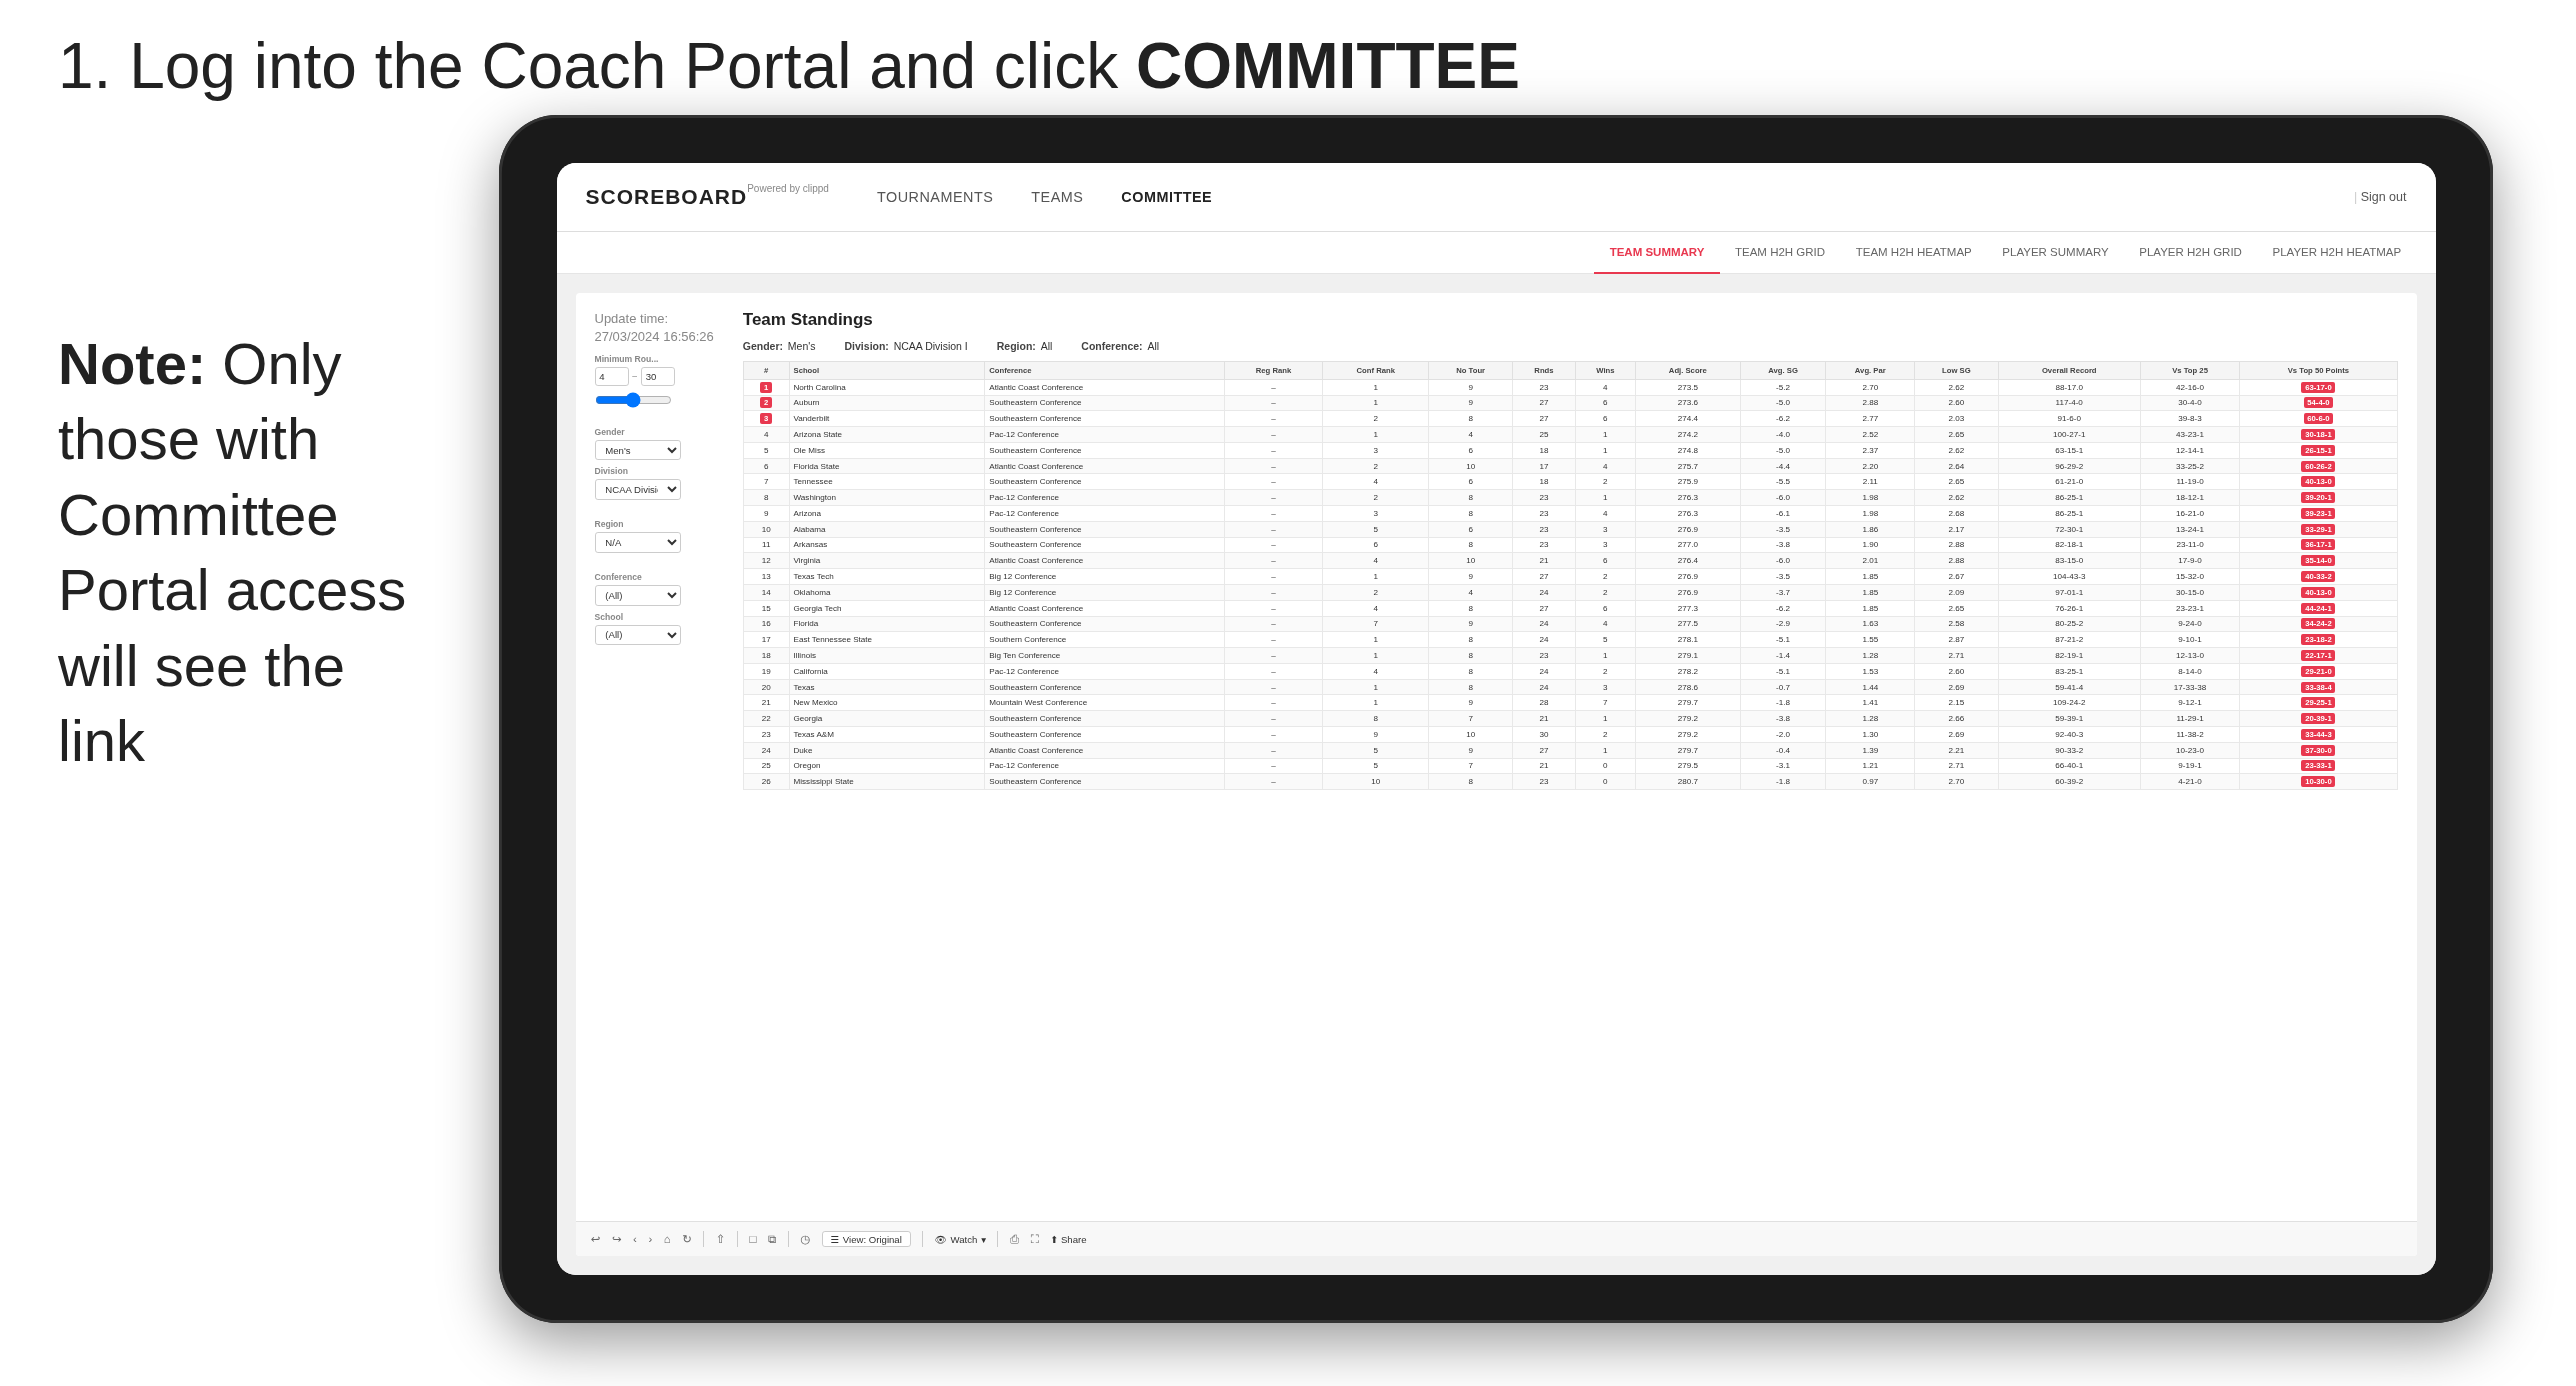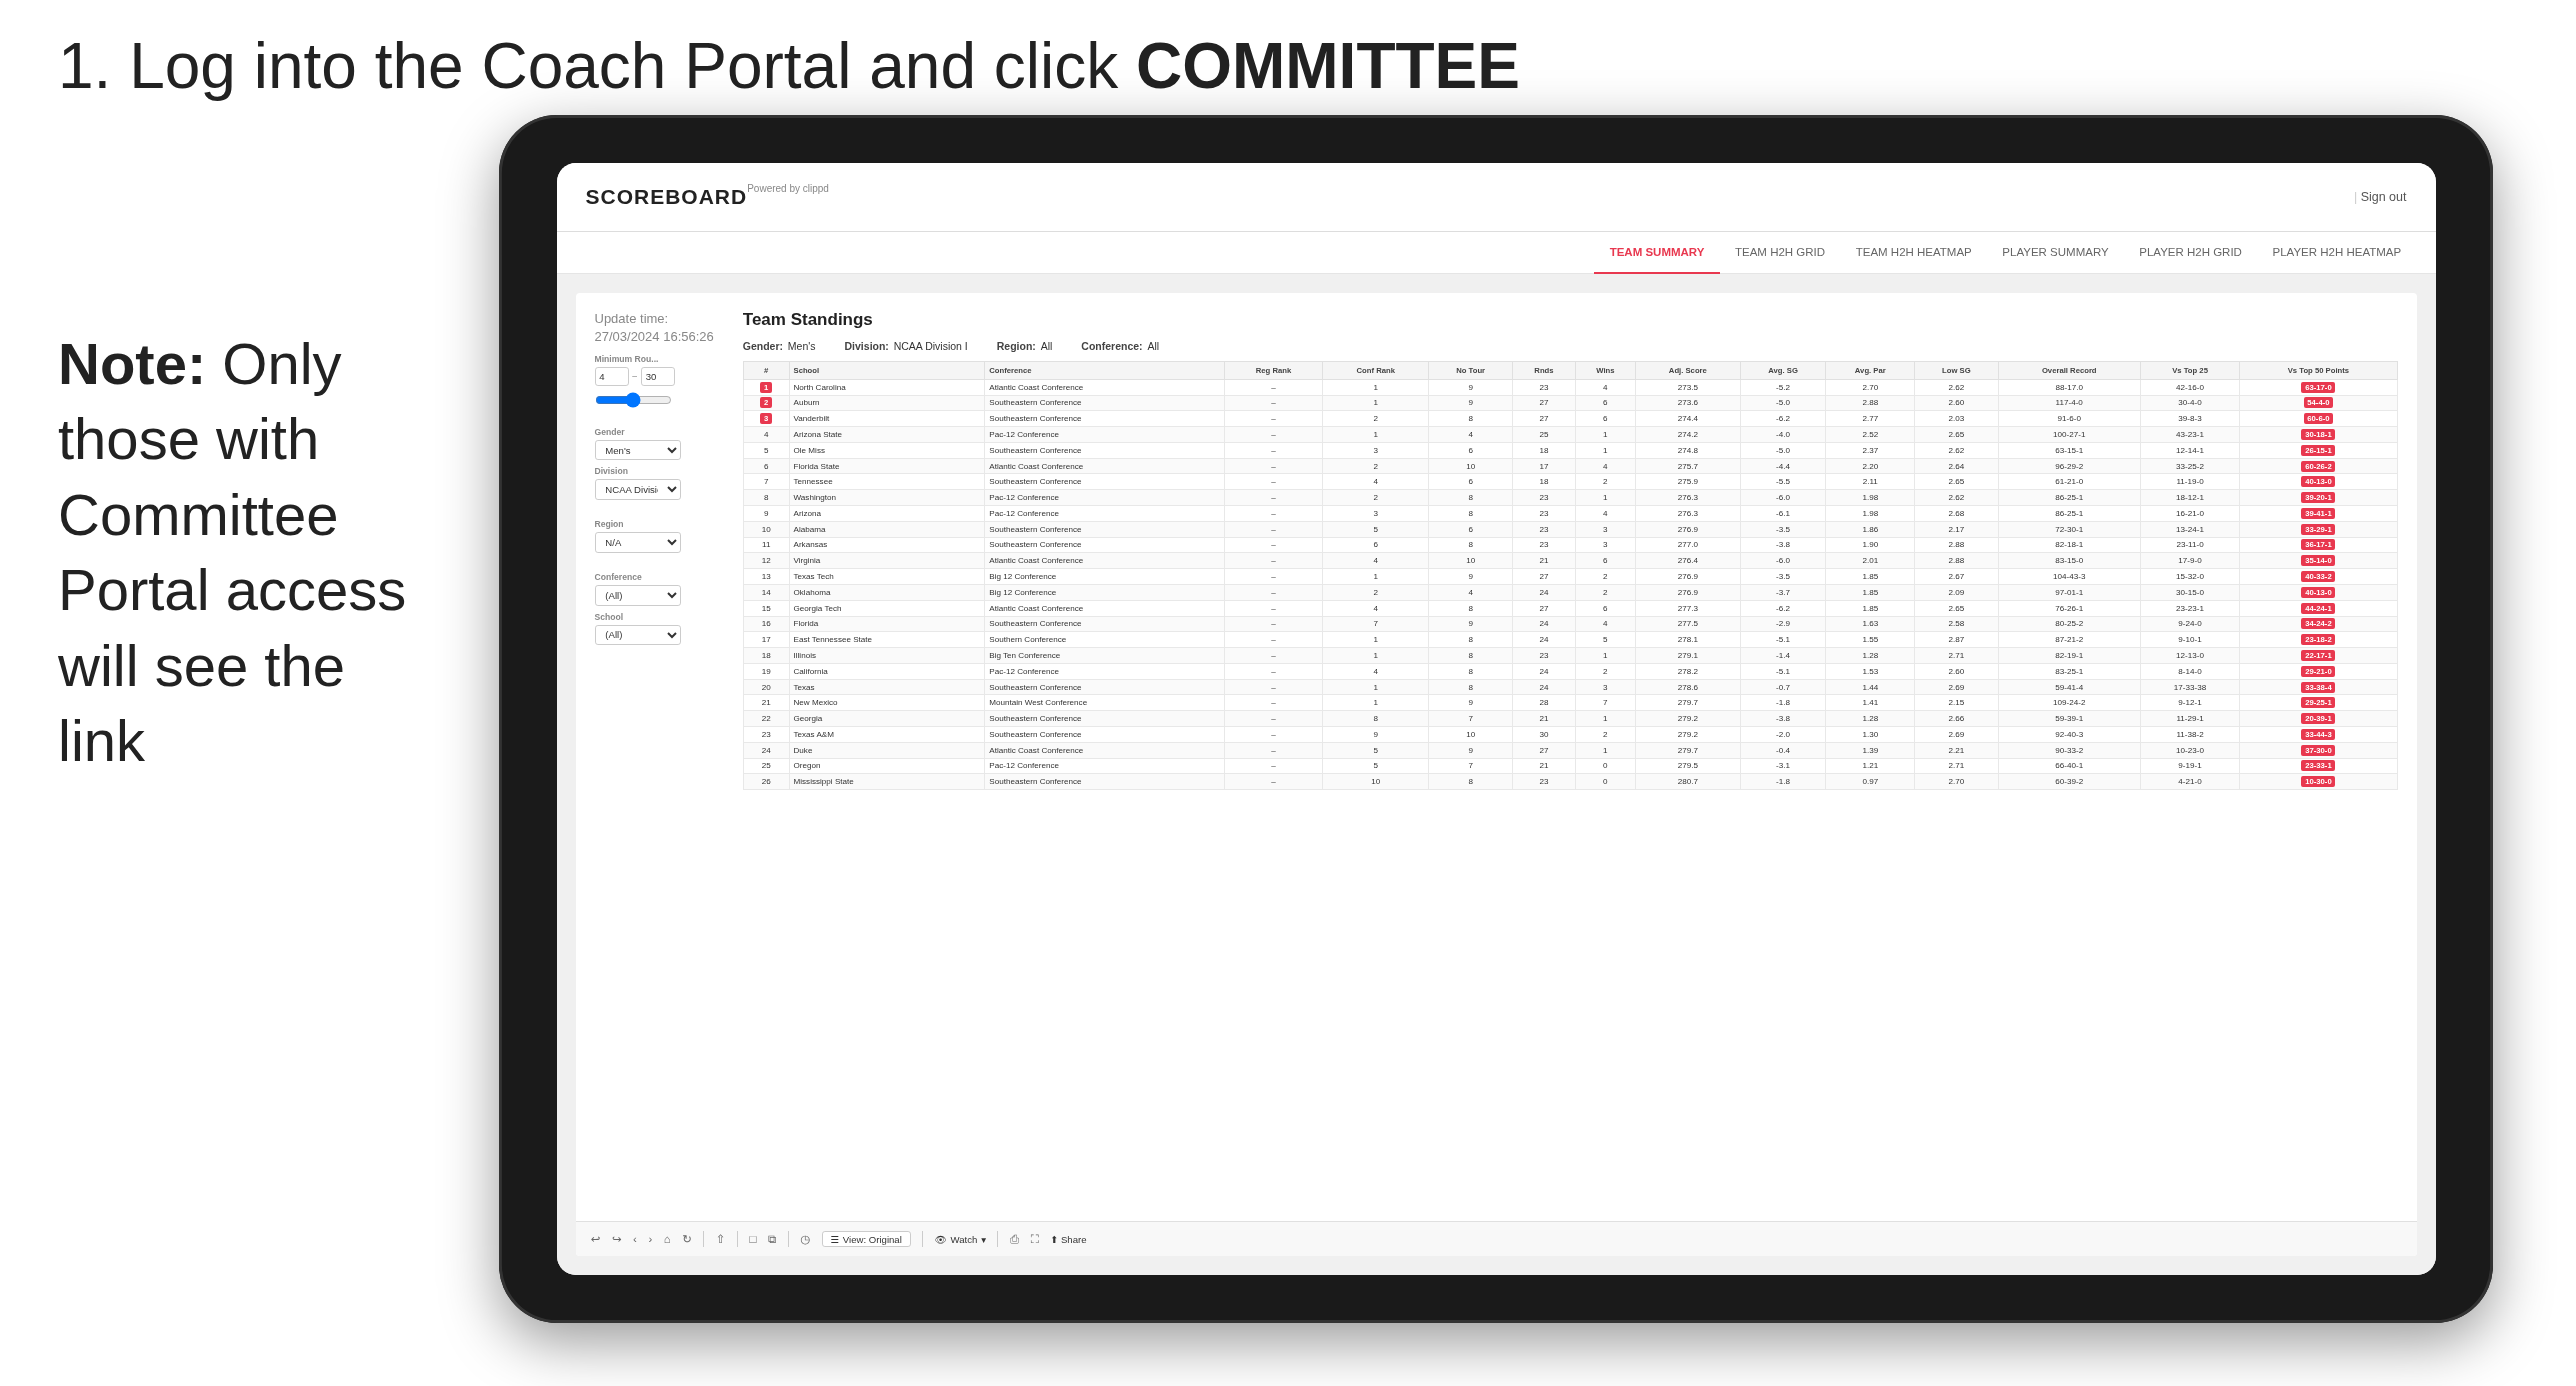--- a/index.html
+++ b/index.html
@@ -371,20 +371,25 @@
   </svg>
 </div>
 
 <div class="tablet-frame">
   <div class="tablet-screen">
 
     <div class="app-header">
       <div class="scoreboard-logo">
         <span class="logo-main">SCOREBOARD</span>
         <span class="logo-sub">Powered by clippd</span>
+      </div>
+      <div class="nav-links">
+        <span class="nav-link">TOURNAMENTS</span>
+        <span class="nav-link">TEAMS</span>
+        <span class="nav-link committee-highlight">COMMITTEE</span>
       </div>
       <span class="sign-out">Sign out</span>
     </div>
 
     <div class="sub-nav">
       <span class="sub-nav-item active">TEAM SUMMARY</span>
       <span class="sub-nav-item">TEAM H2H GRID</span>
       <span class="sub-nav-item">TEAM H2H HEATMAP</span>
       <span class="sub-nav-item">PLAYER SUMMARY</span>
       <span class="sub-nav-item">PLAYER H2H GRID</span>
@@ -636,21 +641,21 @@
                       <td>3</td>
                       <td>8</td>
                       <td>23</td>
                       <td>4</td>
                       <td>276.3</td>
                       <td>-6.1</td>
                       <td>1.98</td>
                       <td>2.68</td>
                       <td>86-25-1</td>
                       <td>16-21-0</td>
-                      <td><span class="score-highlight">39-41-1</span></td>
+                      <td><span class="score-highlight">39-23-1</span></td>
                     </tr>
                     <tr>
                       <td>10</td>
                       <td class="left-align">Alabama</td>
                       <td class="left-align">Southeastern Conference</td>
                       <td>–</td>
                       <td>5</td>
                       <td>6</td>
                       <td>23</td>
                       <td>3</td>

